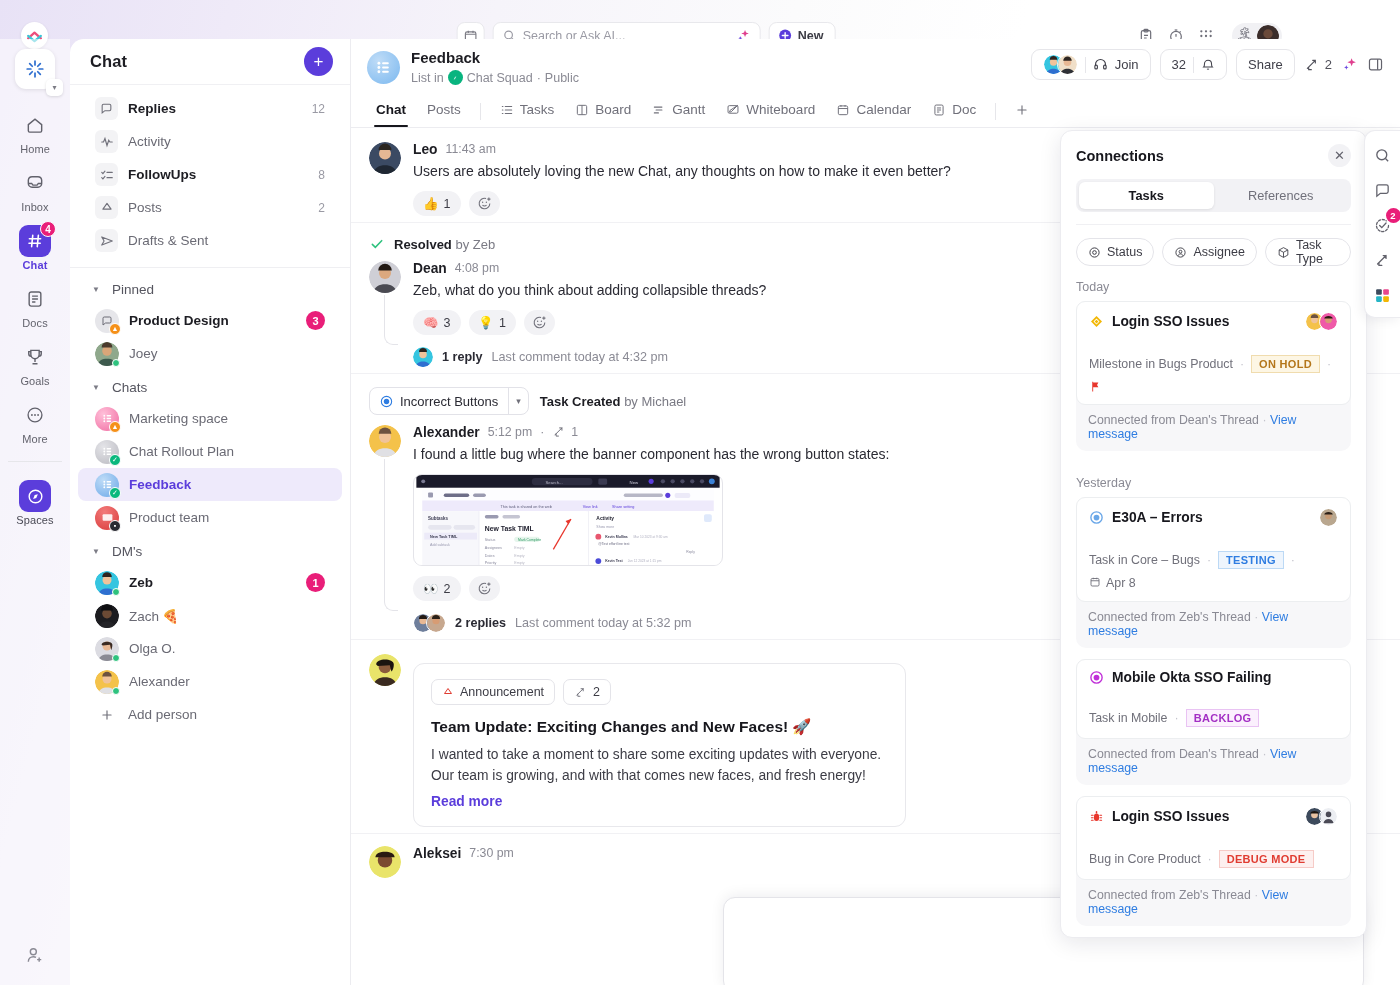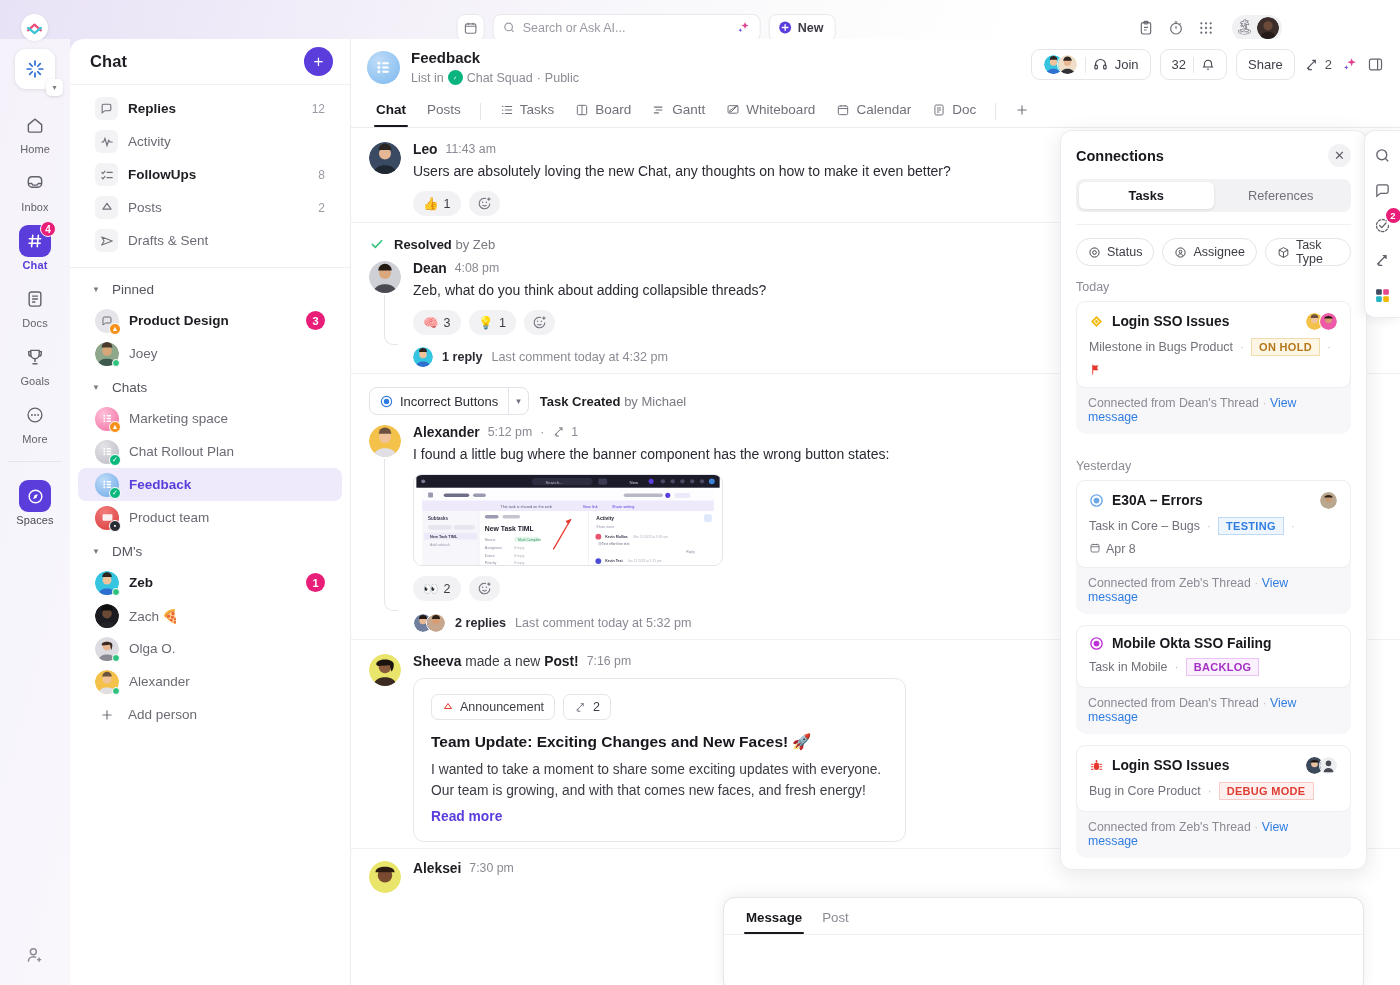--- a/index.html
+++ b/index.html
@@ -12,21 +12,21 @@
   }
   .app {
     position: relative;
     width: 1400px; height: 985px;
     background: linear-gradient(105deg, #e8e2f6 0%, #efeaf8 14%, #f6f4fa 30%, #fbfbfc 48%, #ffffff 62%, #ffffff 100%);
     overflow: hidden;
   }
 
   
   .topbar {
-    position: absolute; top: 8px; left: 0; width: 1292px; height: 39px;
+    position: absolute; top: 16px; left: 0; width: 1292px; height: 39px;
     display: flex; align-items: center;
   }
   .topbar-center {
     position: absolute; left: 50%; transform: translateX(-50%);
     display: flex; align-items: center; gap: 8px;
   }
   .tb-icon-btn {
     width: 28px; height: 28px; border-radius: 8px; background: #fff;
     border: 1px solid #e8e8ec; display: flex; align-items: center; justify-content: center;
     color: #7c7c85;
@@ -289,21 +289,21 @@
   .conn-day { font-size: 12.5px; color: #8a8a94; padding: 14px 15px 7px; }
   .conn-card { margin: 0 15px 11px; background: #f7f7f9; border-radius: 10px; padding-bottom: 1px; }
   .cc-top {
     background: #fff; border: 1px solid #eceef0; border-radius: 9px; padding: 10px 12px 11px;
   }
   .cc-title-row { display: flex; align-items: center; gap: 8px; }
   .cc-title { font-size: 13.8px; font-weight: 700; color: #17171d; flex: 1; }
   .cc-avs { display: flex; }
   .cc-avs .avatar { width: 19px; height: 19px; flex: 0 0 19px; margin-left: -5px; border: 1.5px solid #fff; }
   .cc-avs .avatar:first-child { margin-left: 0; }
-  .cc-meta { display: flex; align-items: center; gap: 7px; margin-top: 7px; font-size: 12.4px; color: #70707a; flex-wrap: wrap; }
+  .cc-meta { display: flex; align-items: center; gap: 7px; margin-top: 24px; font-size: 12.4px; color: #70707a; flex-wrap: wrap; }
   .cc-sep { color: #c4c4cc; }
   .status-tag {
     border-radius: 0; padding: 2px 7px; font-size: 11px; font-weight: 700; letter-spacing: .3px;
   }
   .cc-foot { padding: 8px 12px 9px; font-size: 12.3px; color: #8a8a94; }
   .cc-foot a { color: #2f7de1; text-decoration: none; }
 
   
   .rrail {
     position: absolute; right: 0; top: 130px; width: 36px; height: 188px;
@@ -1142,28 +1142,20 @@
         <div class="msg-row">
           <span class="avatar">
             <svg class="face" viewBox="0 0 40 40">
                 <rect width="40" height="40" rx="20" fill="#e9e46a"></rect>
                 <circle cx="20" cy="16" r="8" fill="#8a5a3c"></circle>
                 <path d="M9 13c0-8 22-8 22 0 0 6-3 9-3 9l-2-8-15 1z" fill="#1b1410"></path>
                 <path d="M5 40c1.5-8 8-11 15-11s13.5 3 15 11z" fill="#3a2a20"></path>
               </svg>
           </span>
           <div class="msg-body">
-            <div class="msg-meta">
-              <span class="post-head">
-                <b>Sheeva</b>
-                <span>made a new</span>
-                <b>Post!</b>
-              </span>
-              <span class="msg-time">7:16 pm</span>
-            </div>
 
             <div class="post-card">
               <div class="post-badges">
                 <div class="post-badge">
                   <span>
                     <svg width="12" height="12" viewBox="0 0 24 24" fill="none" stroke="#e03c31" stroke-width="2" stroke-linejoin="round">
                         <path d="M5 15 12 5l7 10z"></path>
                       </svg>
                   </span>
                   <span>Announcement</span>
@@ -1199,28 +1191,20 @@
               <span class="msg-author">Aleksei</span>
               <span class="msg-time">7:30 pm</span>
             </div>
           </div>
         </div>
       </div>
 
     </div>
 
     <div class="composer">
-      <div class="comp-tabs">
-        <div class="comp-tab active">
-          <span>Message</span>
-        </div>
-        <div class="comp-tab">
-          <span>Post</span>
-        </div>
-      </div>
     </div>
   </div>
 
   <div class="conn">
     <div class="conn-head">
       <div class="conn-title-row">
         <span class="conn-title">Connections</span>
         <span class="conn-x">✕</span>
       </div>
       <div class="seg">

